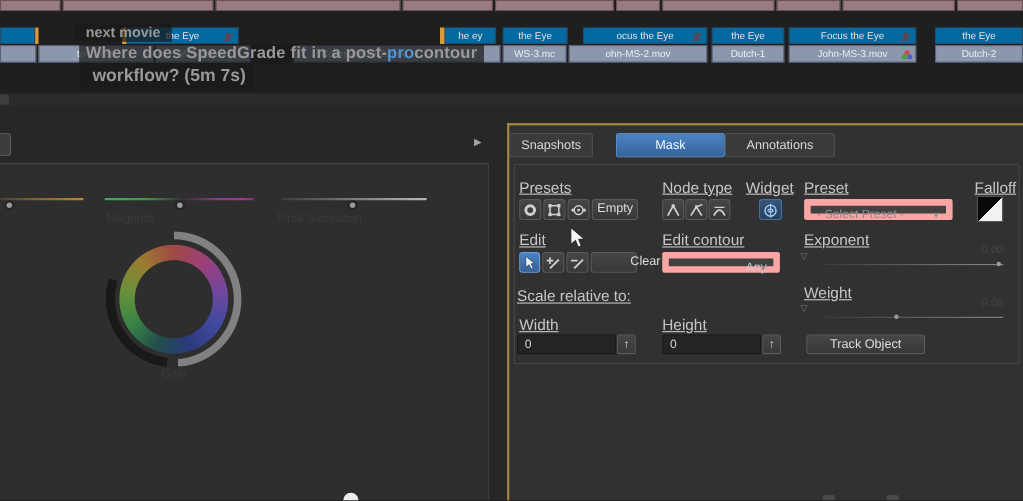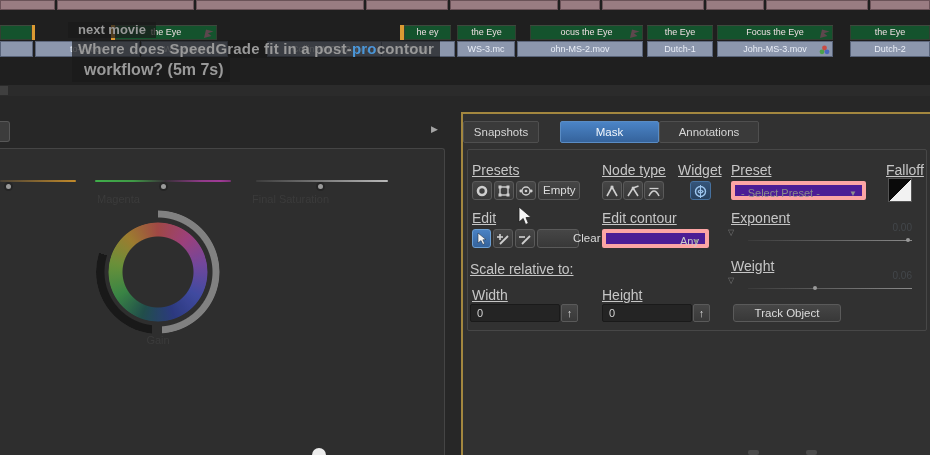--- a/index.html
+++ b/index.html
@@ -9,21 +9,21 @@
 
   
   #timeline-bg{left:0;top:0;width:930px;height:85px;background:#1f1f1f;}
   #row1,#row2,#row3{left:0;width:930px;}
   #row1{top:0;height:10px;}
   #row2{top:25px;height:15px;}
   #row3{top:41px;height:16px;}
   .seg{position:absolute;top:0;height:100%;background:#997c82;box-shadow:inset 0 0 0 1px rgba(60,40,45,.5);}
   .clip{position:absolute;top:0;height:100%;font-size:9px;line-height:15px;text-align:center;
         white-space:nowrap;overflow:hidden;cursor:default;}
-  .clip.pink{background:#14532d;color:#eddfe2;box-shadow:inset 0 0 0 1px rgba(74,48,54,.55), inset 0 1px 0 rgba(255,255,255,.12);text-align:center;}
+  .clip.pink{background:#0369a1;color:#eddfe2;box-shadow:inset 0 0 0 1px rgba(74,48,54,.55), inset 0 1px 0 rgba(255,255,255,.12);text-align:center;}
   .clip.blue{background:#8c97ad;color:#e9eef7;line-height:16px;box-shadow:inset 0 0 0 1px rgba(46,56,78,.55), inset 0 1px 0 rgba(255,255,255,.14);}
   .clip .ic{position:absolute;right:3px;top:3px;}
   .clip .ic2{position:absolute;right:18px;top:2px;}
   .omark{position:absolute;top:25px;height:15px;background:#db9a33;}
 
   
   .cap{position:absolute;background:rgba(26,26,26,.72);color:#999999;font-weight:600;z-index:6;
        white-space:nowrap;}
   #cap-next{left:68px;top:22px;height:16px;line-height:16px;font-size:13px;padding:0 10px;}
   #cap-l1{left:72px;top:40px;height:18px;line-height:18px;font-size:15px;padding:0 6px;letter-spacing:.2px;}
@@ -76,21 +76,21 @@
   #tab-annotations{left:659px;width:98px;}
   #rp-box{left:467px;top:149px;width:458px;height:180px;border:1px solid #474747;border-radius:2px;}
 
   .lbl{position:absolute;font-size:14px;color:#c6c6c6;text-decoration:underline;}
   .btn{position:absolute;height:19px;background:linear-gradient(#464646,#383838);border:1px solid #5a5a5a;
        border-radius:3px;box-sizing:border-box;color:#dcdcdc;font-size:11.5px;text-align:center;cursor:pointer;}
   .ibtn{width:20px;padding:0;}
   .ibtn svg{display:block;margin:2px auto 0;}
   .ibtn.active{background:linear-gradient(#4a82c4,#35639c);border-color:#6b9fd4;}
   .txtbtn{line-height:17px;padding:0 4px;}
-  .dd{position:absolute;height:19px;background:#4c1d95;border:4px solid #fca5a5;border-radius:2px;
+  .dd{position:absolute;height:19px;background:#404040;border:6px solid #fca5a5;border-radius:2px;
       box-sizing:border-box;font-size:11px;line-height:17px;padding:0 6px;cursor:pointer;}
   .dd .arr{position:absolute;right:5px;top:0;font-size:8px;color:#8f8f8f;}
   .inp{position:absolute;height:18px;background:#242424;border:1px solid #1a1a1a;border-radius:2px;
        box-sizing:border-box;color:#d2d2d2;font-size:11px;line-height:16px;padding:0 6px;cursor:text;}
   .spin{position:absolute;width:17px;height:18px;background:linear-gradient(#474747,#393939);border:1px solid #5a5a5a;
         border-radius:2px;box-sizing:border-box;color:#dadada;font-size:11px;font-weight:700;text-align:center;line-height:16px;cursor:pointer;}
   .sldtrack{position:absolute;height:1px;background:linear-gradient(90deg,#3a3a3a,#8a8a8a);cursor:pointer;}
   .sldmark{position:absolute;font-size:8px;color:#787878;cursor:pointer;}
   .sldval{position:absolute;width:60px;text-align:right;font-size:10px;color:#43474b;}
   .slddot{position:absolute;width:4px;height:4px;border-radius:50%;background:#9a9a9a;cursor:pointer;}

